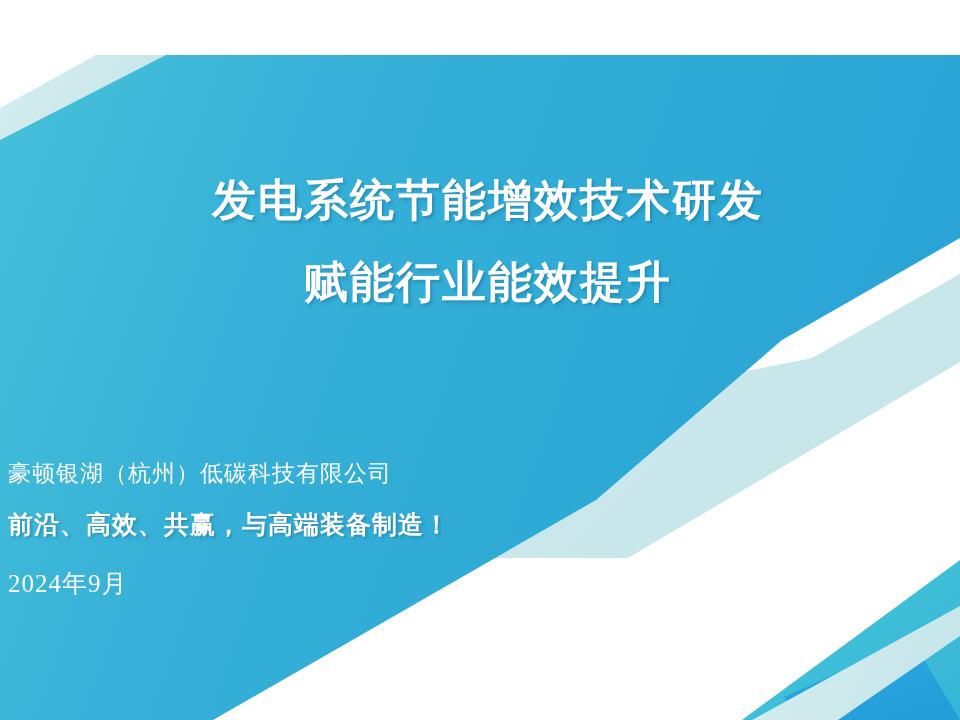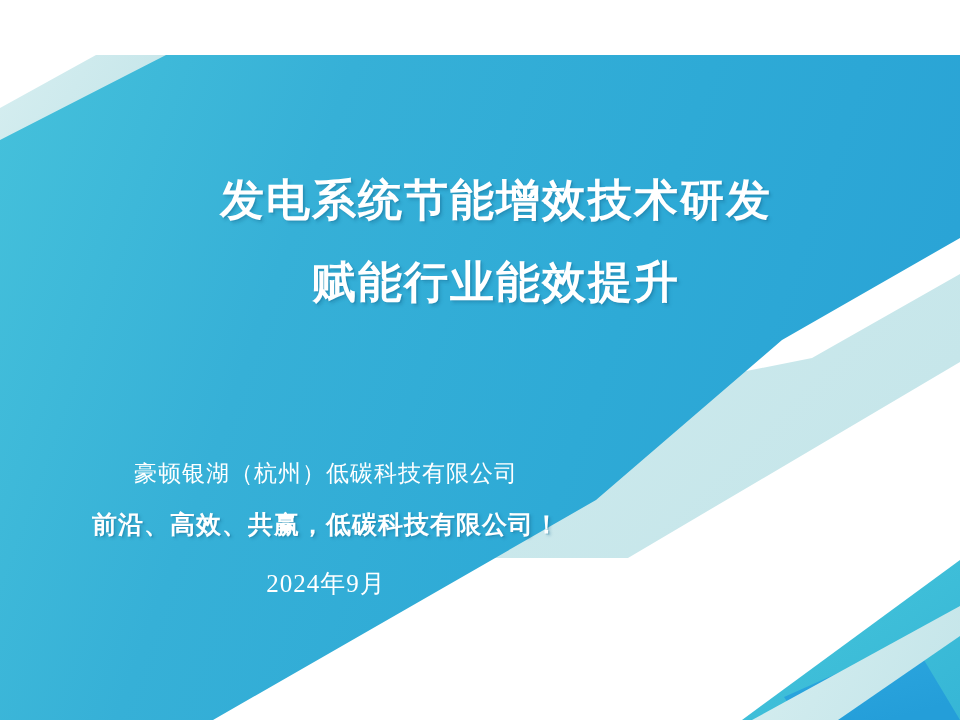--- a/index.html
+++ b/index.html
@@ -22,21 +22,21 @@
     position: absolute;
     top: 0;
     left: 0;
     width: 960px;
     height: 720px;
     display: block;
   }
   .content-layer {
     position: absolute;
     top: 0;
-    left: 16px;
+    left: 8px;
     width: 812px;
     height: 720px;
   }
   .title-block {
     position: absolute;
     top: 162px;
     left: 0;
     width: 960px;
     text-align: center;
   }
@@ -52,21 +52,21 @@
     white-space: nowrap;
   }
   .title-line.second {
     margin-top: 6px;
   }
   .footer-block {
     position: absolute;
     top: 456px;
     left: 0;
     width: 620px;
-    text-align: center;
+    text-align: left;
   }
   .company {
     color: #ffffff;
     font-size: 23px;
     font-weight: normal;
     letter-spacing: 1px;
     line-height: 34px;
     white-space: nowrap;
   }
   .tagline {
@@ -136,18 +136,18 @@
 
   <div class="content-layer">
 
     <div class="title-block">
       <div class="title-line">发电系统节能增效技术研发</div>
       <div class="title-line second">赋能行业能效提升</div>
     </div>
 
     <div class="footer-block">
       <div class="company">豪顿银湖（杭州）低碳科技有限公司</div>
-      <div class="tagline">前沿、高效、共赢，低碳科技有限公司！</div>
+      <div class="tagline">前沿、高效、共赢，与高端装备制造！</div>
       <div class="date">2024年9月</div>
     </div>
 
   </div>
 </div>
 
 </body></html>

